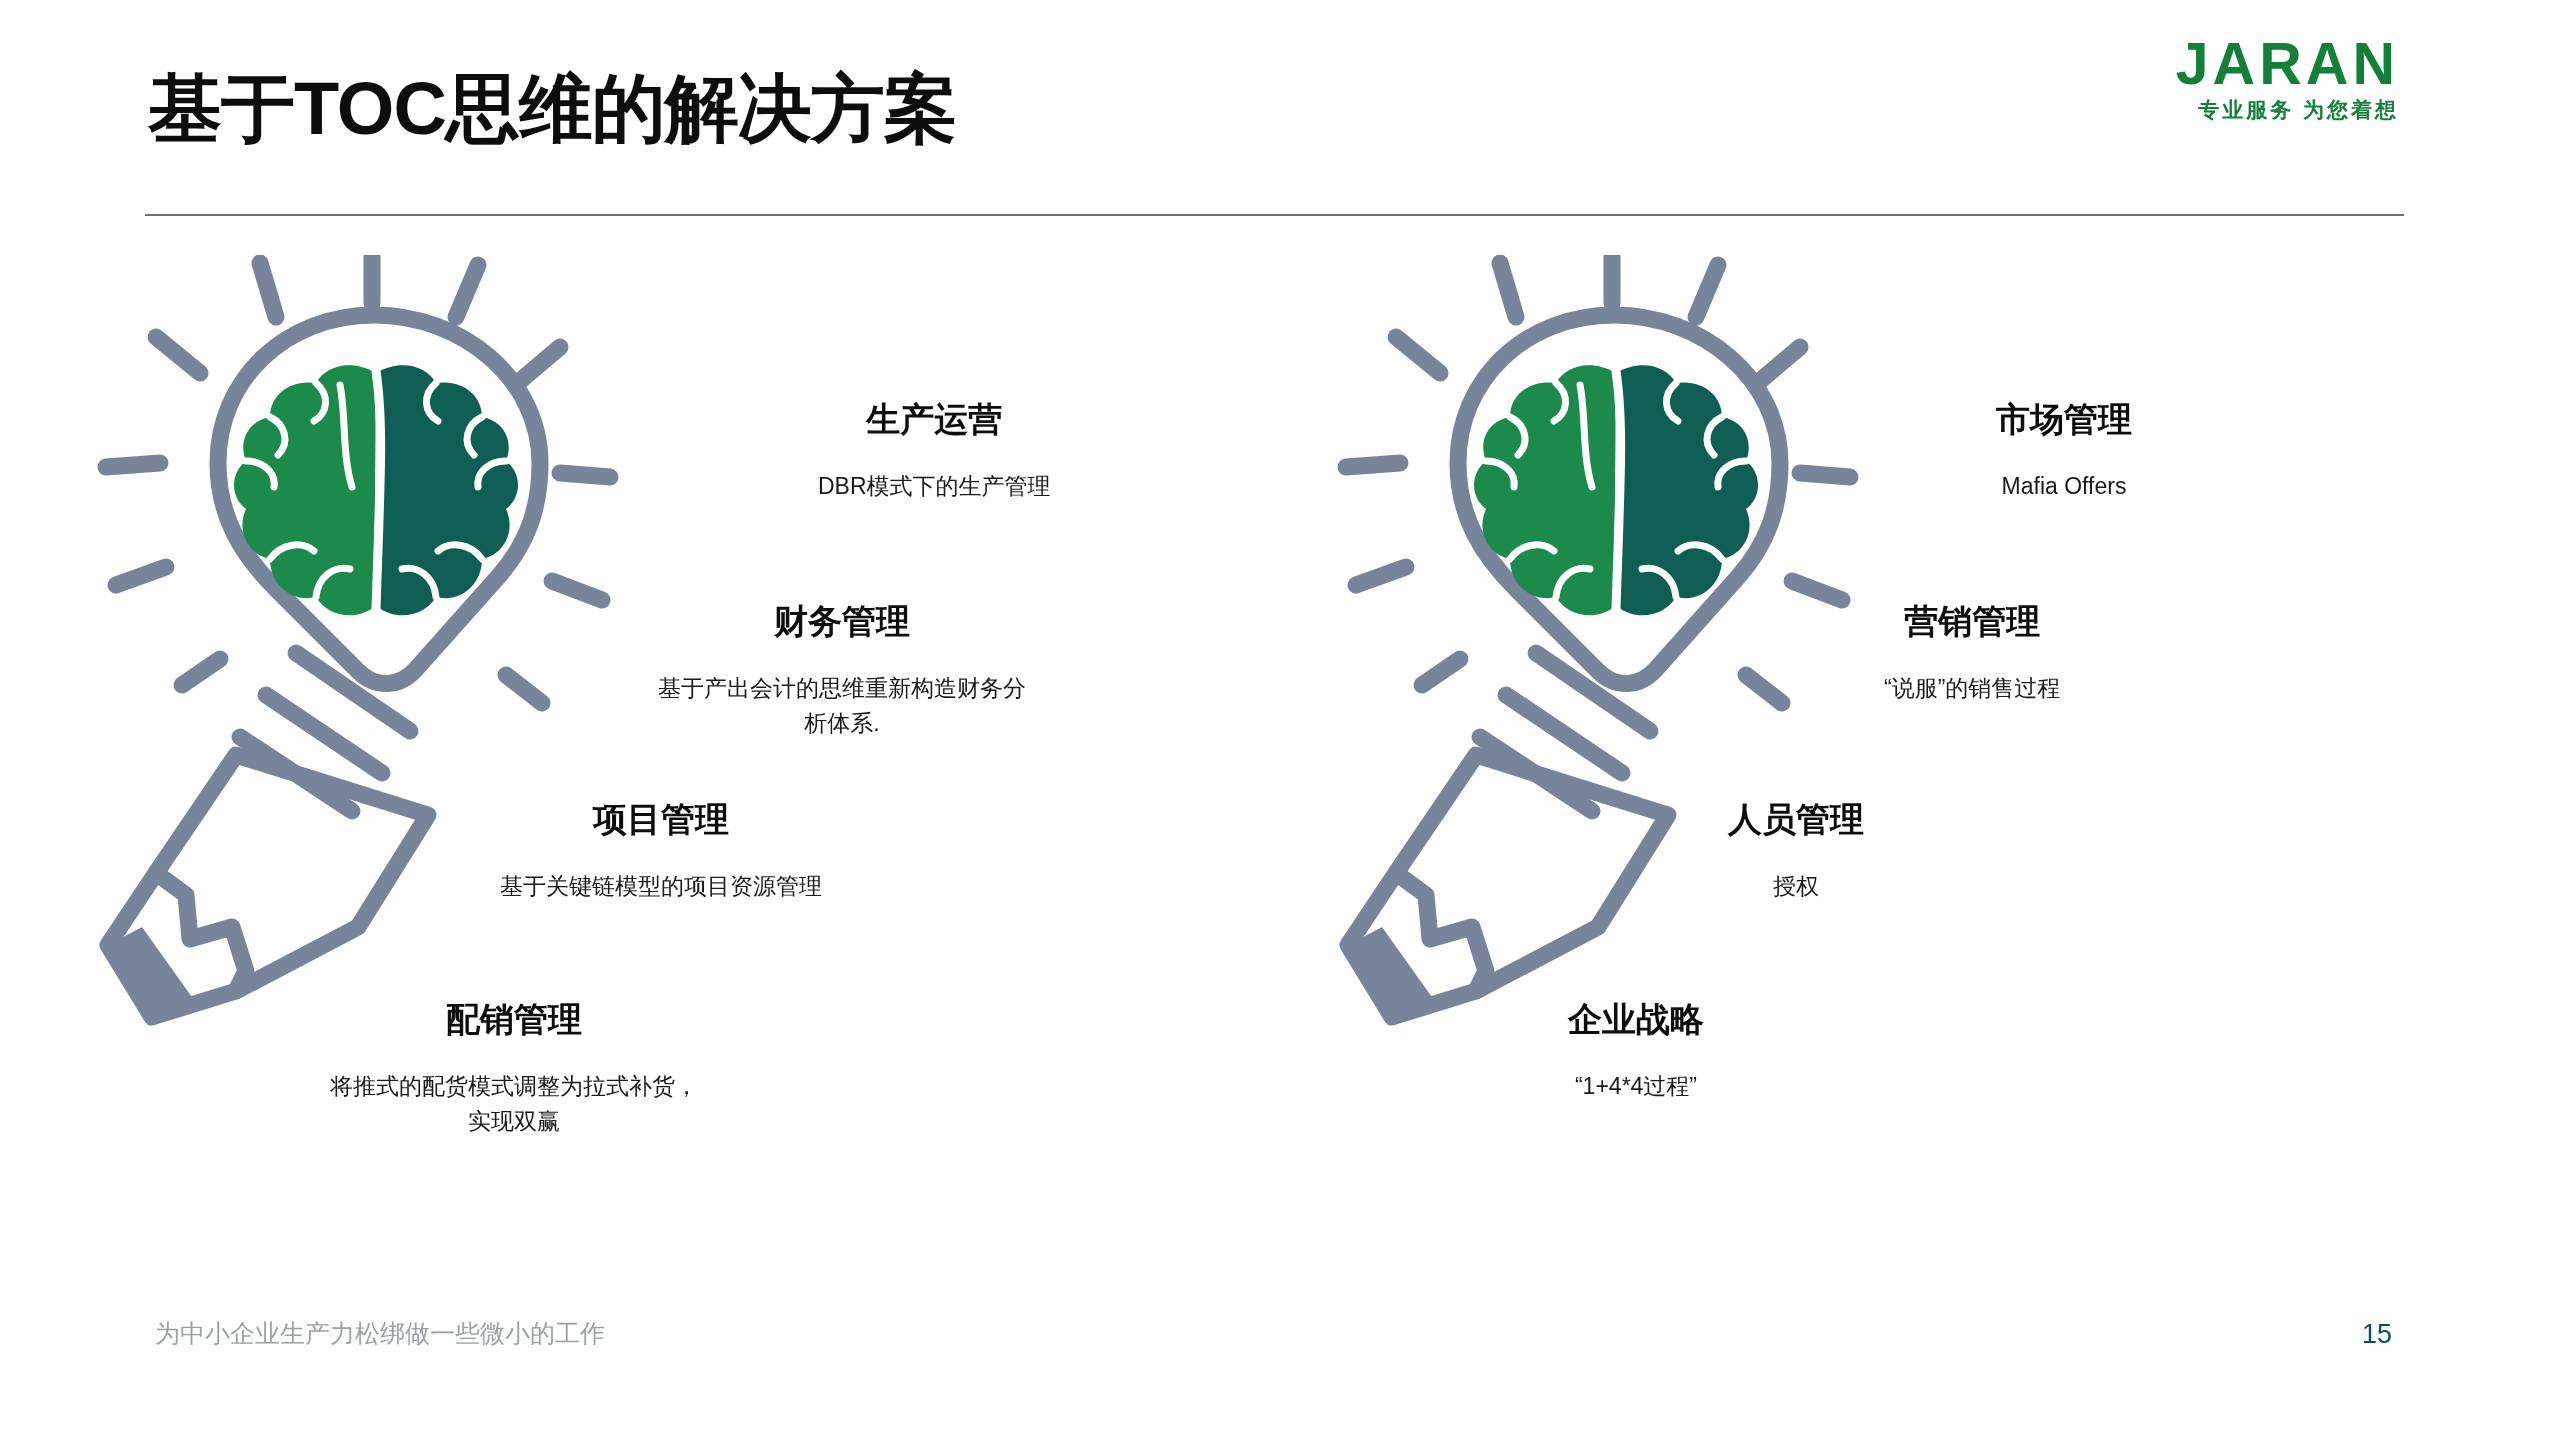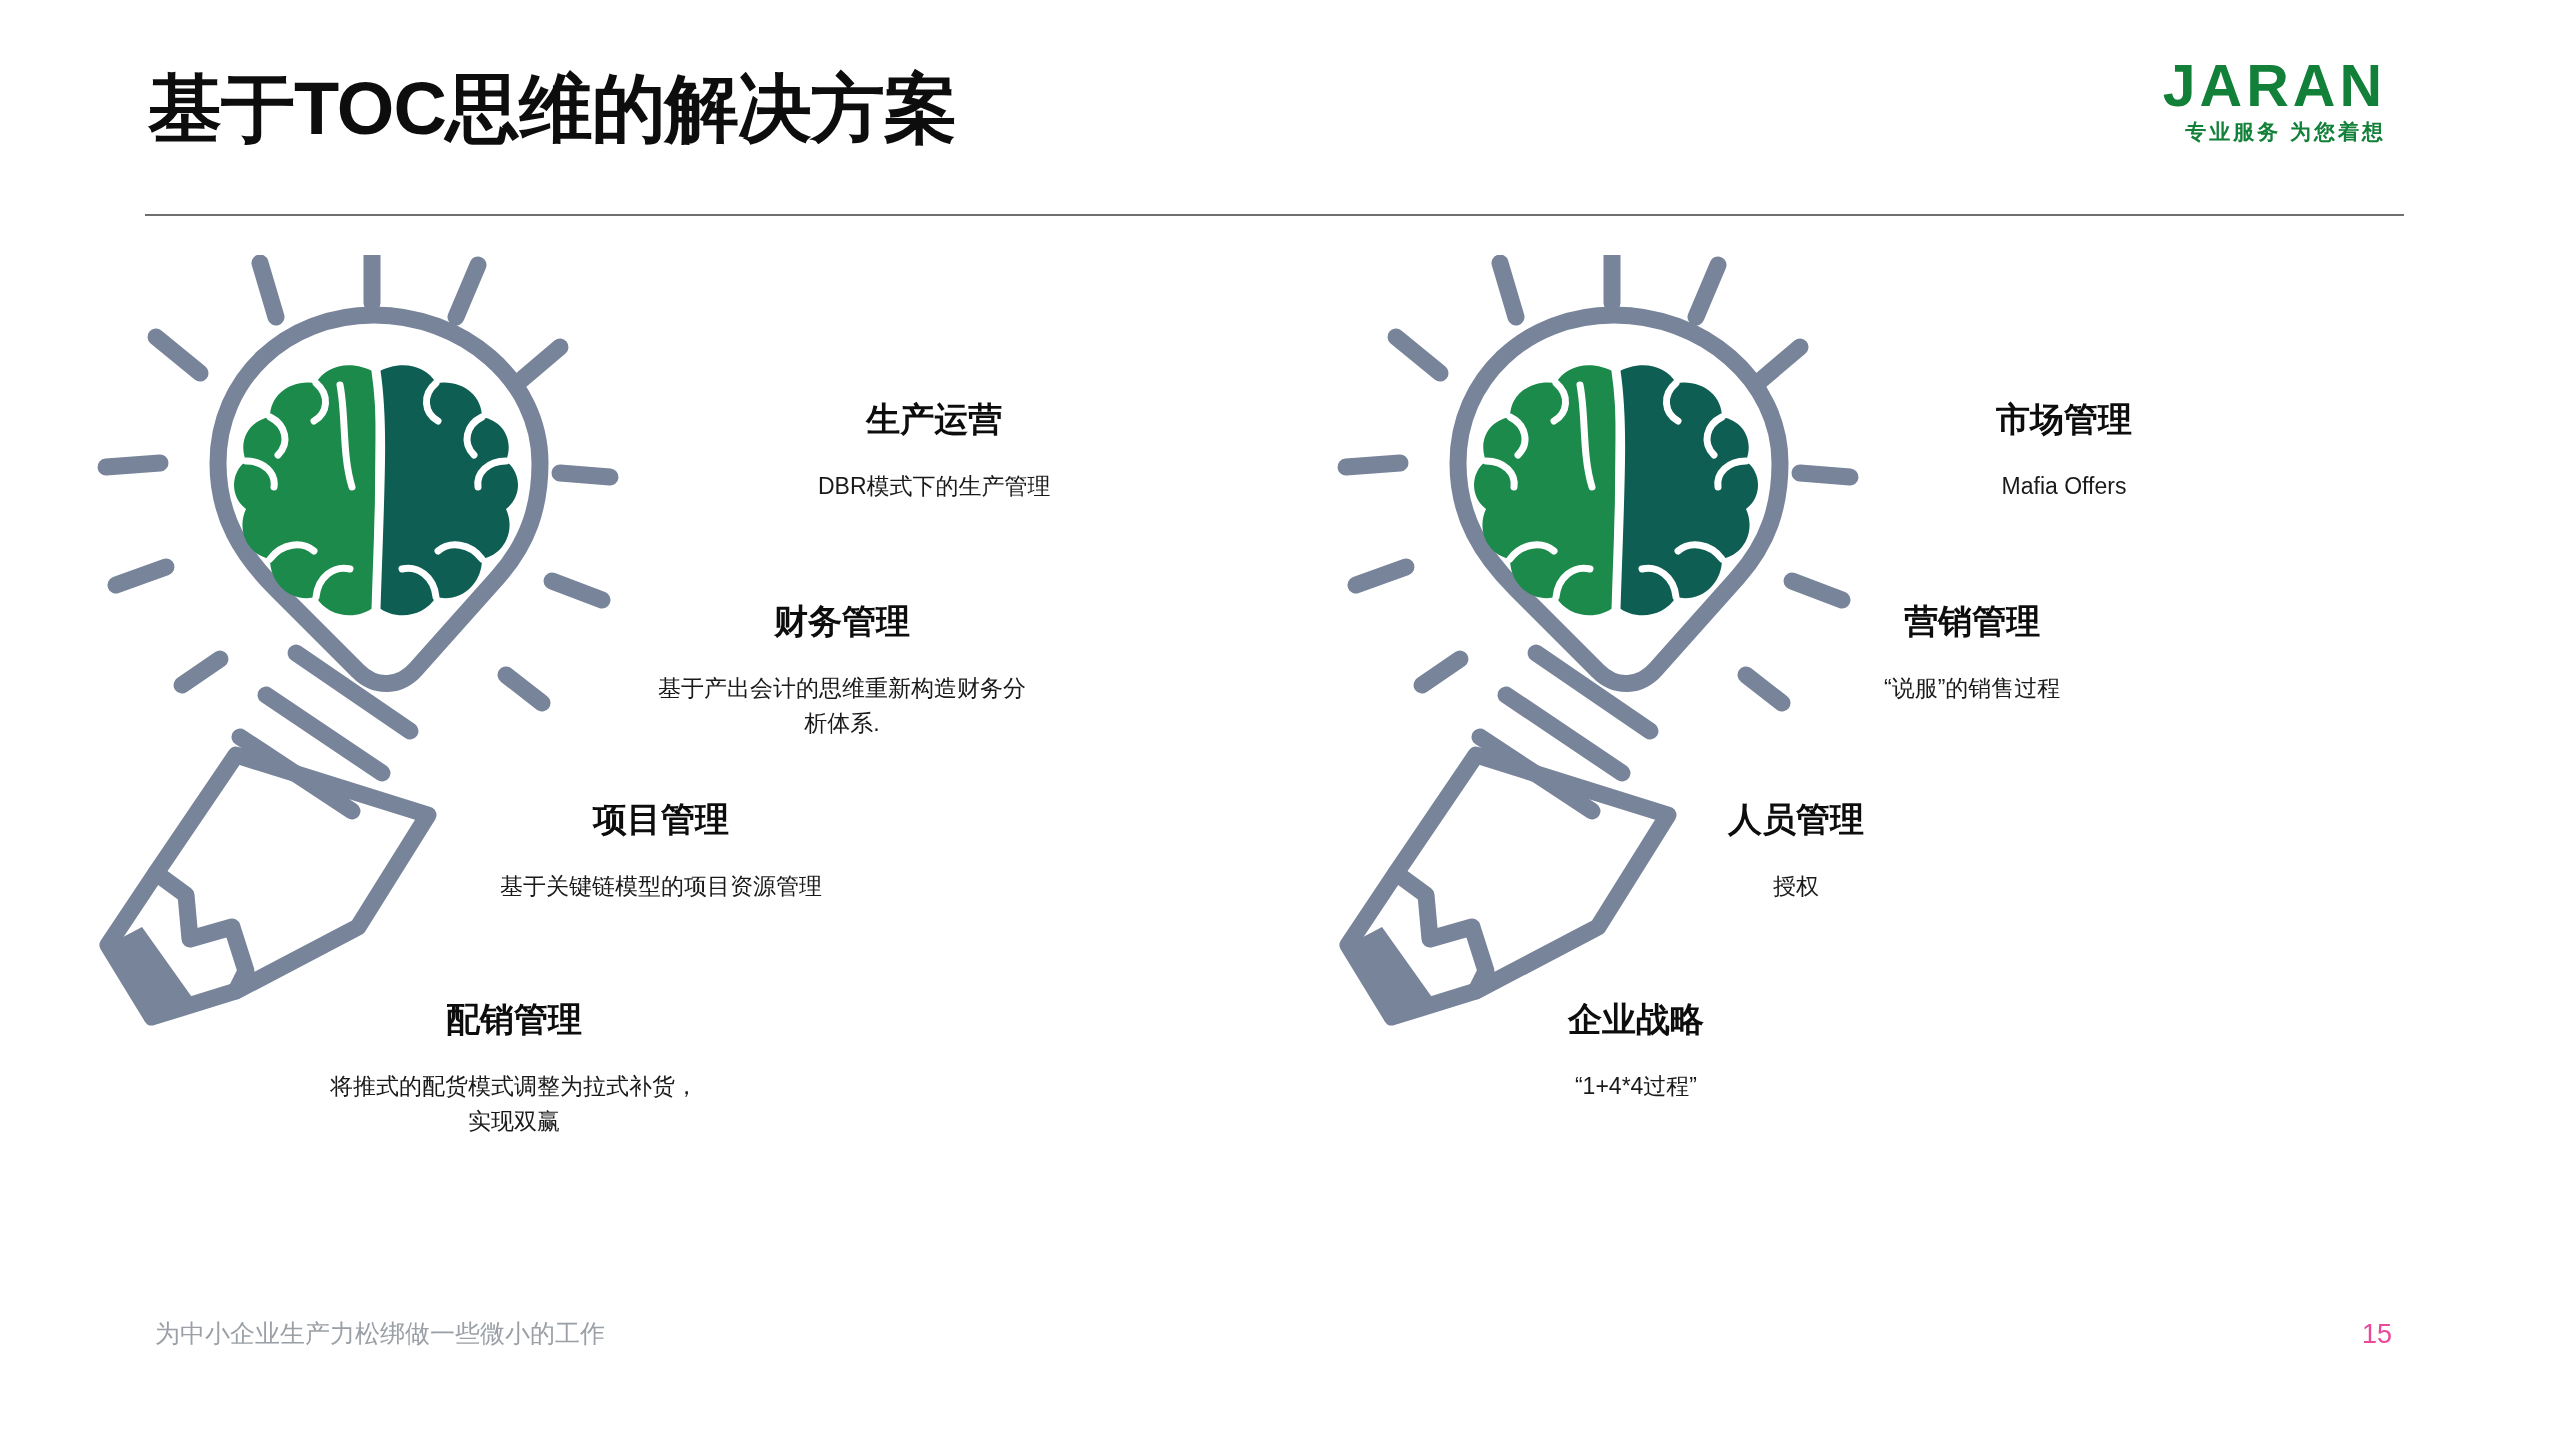--- a/index.html
+++ b/index.html
@@ -35,25 +35,24 @@
     left: 145px;
     top: 214px;
     width: 2312px;
     height: 2px;
     background: #6f6f6f;
   }
 
   
   .logo-block {
     position: absolute;
-    right: 18px;
+    right: 5px;
     top: 36px;
     text-align: right;
     width: 300px;
-    margin-top: 22px;
   }
   .logo-word {
     font-size: 59px;
     font-weight: 700;
     color: #128038;
     letter-spacing: 4px;
     line-height: 0.95;
     font-family: "Liberation Sans", "DejaVu Sans", sans-serif;
   }
   .logo-tag {
@@ -110,21 +109,21 @@
     font-size: 25px;
     color: #9aa0a6;
     line-height: 1.2;
     white-space: nowrap;
   }
   .page-number {
     position: absolute;
     left: 2362px;
     top: 1318px;
     font-size: 27px;
-    color: #ec4899;
+    color: #0c4a6e;
     line-height: 1.2;
   }
 </style>
 </head>
 <body>
 
 <div id="slide">
 
   <div class="slide-title">基于TOC思维的解决方案</div>
 

